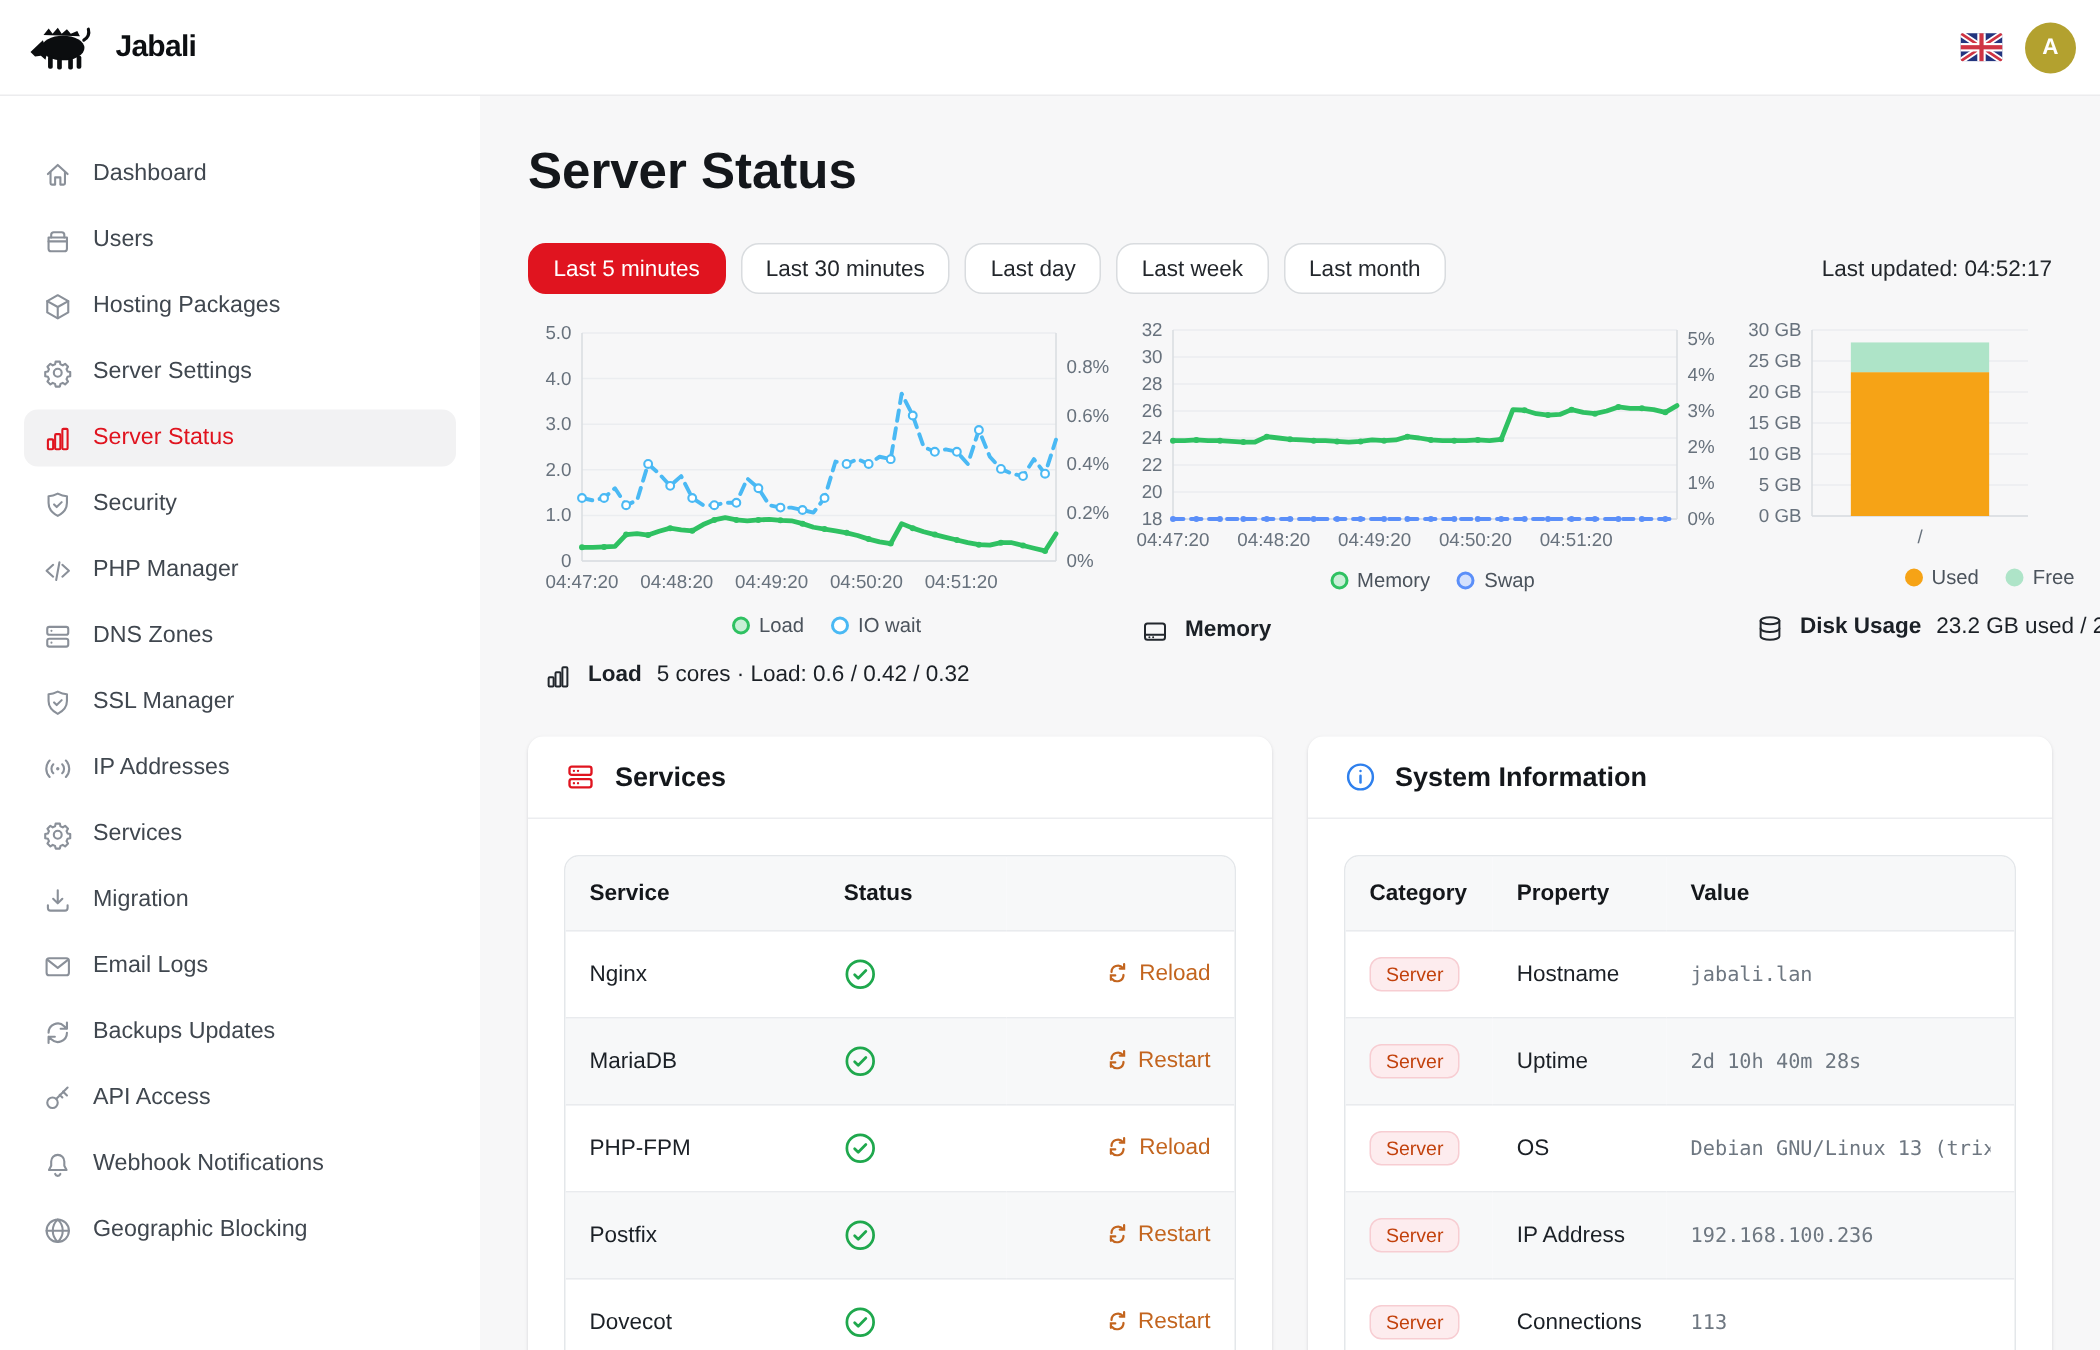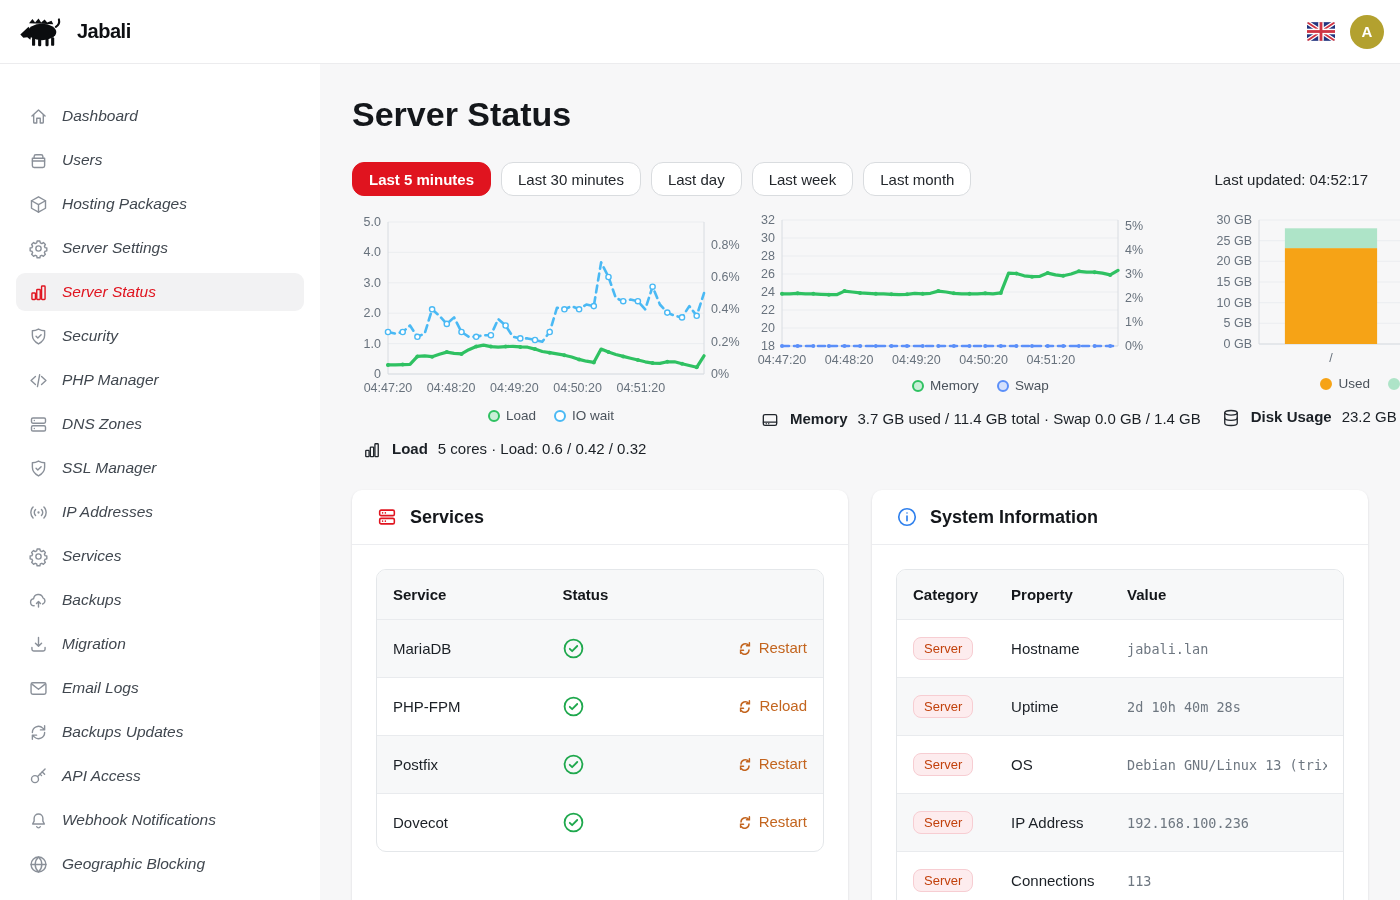--- a/index.html
+++ b/index.html
@@ -20,34 +20,34 @@
   .flag { width: 28px; height: 19px; border-radius: 2px; display: block; cursor: pointer; }
   .avatar {
     width: 34px; height: 34px; border-radius: 50%; display: flex; align-items: center;
     justify-content: center; color: #fff; font-weight: 700; font-size: 15px; cursor: pointer;
   }
   
   .shell { display: flex; height: 836px; }
   .sidebar { width: 320px; background: #fff; padding-top: 33px; flex: none; }
   .nav-item {
     display: flex; align-items: center; gap: 13px; height: 38px; margin: 0 16px 6px;
-    padding: 0 12px; border-radius: 9px; font-size: 15.5px; color: #40474f; cursor: pointer; font-style: italic;
+    padding: 0 12px; border-radius: 9px; font-size: 15.5px; color: #40474f; cursor: pointer;
   }
   .nav-item svg { width: 21px; height: 21px; color: #8a9099; flex: none; }
   .nav-item.active { background: #f2f2f3; color: #e0141f; }
   .nav-item.active svg { color: #e0141f; }
   
   .content { flex: 1; padding: 0 32px; overflow: hidden; }
   .page-title { margin: 31px 0 0; font-size: 34px; font-weight: 800; color: #14171b; }
   .filter-row { margin-top: 28px; display: flex; align-items: center; gap: 10px; }
   .filter-btn {
     height: 34px; padding: 0 16px; border-radius: 12px; border: 1px solid #d9dcdf;
     background: #fff; font-size: 15px; color: #23272c; cursor: pointer; font-family: inherit;
   }
-  .filter-btn.active { background: #e0141f; border-color: #e0141f; color: #fff; font-weight: bold; }
+  .filter-btn.active { background: #e0141f; border-color: #e0141f; color: #fff; }
   .updated { margin-left: auto; font-size: 15px; color: #23272c; }
   
   .charts-row { margin-top: 16px; display: flex; }
   .chart-col { flex: none; }
   .tick { font-size: 12.5px; fill: #68727d; font-family: inherit; }
   .grid { stroke: #ebedf0; stroke-width: 1; }
   .axis { stroke: #d8dce1; stroke-width: 1; }
   .legend { display: flex; justify-content: center; gap: 18px; margin-top: 2px;
             font-size: 13.5px; color: #4b535c; align-items: center; }
   .legend-item { display: inline-flex; align-items: center; }
@@ -190,27 +190,20 @@
           <path d="M8.6 8.6a4.8 4.8 0 0 0 0 6.8M15.4 8.6a4.8 4.8 0 0 1 0 6.8M5.8 5.8a8.8 8.8 0 0 0 0 12.4M18.2 5.8a8.8 8.8 0 0 1 0 12.4"></path>
         </svg>
     <span>IP Addresses</span>
   </div>
       <div class="nav-item">
     <svg viewBox="0 0 24 24" fill="none" stroke="currentColor" stroke-width="1.6" stroke-linecap="round" stroke-linejoin="round">
           <circle cx="12" cy="12" r="3"></circle>
           <path d="M10.4 3.5h3.2l.45 2.1 1.75.75 1.8-1.15 2.25 2.25-1.15 1.8.75 1.75 2.05.45v3.2l-2.05.45-.75 1.75 1.15 1.8-2.25 2.25-1.8-1.15-1.75.75-.45 2.05h-3.2l-.45-2.05-1.75-.75-1.8 1.15-2.25-2.25 1.15-1.8-.75-1.75-2.1-.45v-3.2l2.1-.45.75-1.75-1.15-1.8 2.25-2.25 1.8 1.15 1.75-.75z"></path>
         </svg>
     <span>Services</span>
-  </div>
-      <div class="nav-item">
-    <svg viewBox="0 0 24 24" fill="none" stroke="currentColor" stroke-width="1.6" stroke-linecap="round" stroke-linejoin="round">
-          <path d="M7 18a4 4 0 0 1-.6-7.96A5.5 5.5 0 0 1 17.1 8.9 3.8 3.8 0 0 1 16.8 16"></path>
-          <path d="M12 19.5v-6M9.7 15.5l2.3-2.3 2.3 2.3"></path>
-        </svg>
-    <span>Backups</span>
   </div>
       <div class="nav-item">
     <svg viewBox="0 0 24 24" fill="none" stroke="currentColor" stroke-width="1.6" stroke-linecap="round" stroke-linejoin="round">
           <path d="M12 4v9.5M8.5 10.5 12 14l3.5-3.5"></path>
           <path d="M4.5 15.5v2a2 2 0 0 0 2 2h11a2 2 0 0 0 2-2v-2"></path>
         </svg>
     <span>Migration</span>
   </div>
       <div class="nav-item">
     <svg viewBox="0 0 24 24" fill="none" stroke="currentColor" stroke-width="1.6" stroke-linecap="round" stroke-linejoin="round">
@@ -432,21 +425,20 @@
     <span class="legend-dot" style="border-color:#2fc162;background:#c9efd7"></span>Memory</span>
             <span class="legend-item">
     <span class="legend-dot" style="border-color:#5b8ff9;background:#d4e1fd"></span>Swap</span>
           </div><div class="stat">
   <svg viewBox="0 0 24 24" fill="none" stroke="currentColor" stroke-width="1.6" stroke-linecap="round" stroke-linejoin="round">
               <rect x="4" y="5.5" width="16" height="13" rx="2"></rect>
               <path d="M4 14.5h16"></path>
               <path d="M7.5 16.5h.01M10.5 16.5h.01"></path>
             </svg>
   <span class="stat-label">Memory</span>
-  <span class="stat-value">3.7 GB used / 11.4 GB total · Swap 0.0 GB / 1.4 GB</span>
           </div></div>
         <div class="chart-col"><svg width="204" height="158" viewBox="0 0 204 158">
             <line class="grid" x1="48" y1="132.0" x2="192" y2="132.0"></line>
             <text class="tick" x="41" y="136.0" text-anchor="end">0 GB</text>
             <line class="grid" x1="48" y1="111.3" x2="192" y2="111.3"></line>
             <text class="tick" x="41" y="115.3" text-anchor="end">5 GB</text>
             <line class="grid" x1="48" y1="90.7" x2="192" y2="90.7"></line>
             <text class="tick" x="41" y="94.7" text-anchor="end">10 GB</text>
             <line class="grid" x1="48" y1="70.0" x2="192" y2="70.0"></line>
             <text class="tick" x="41" y="74.0" text-anchor="end">15 GB</text>
@@ -496,20 +488,32 @@
                   <col style="width:34%">
                 </colgroup>
               <thead>
                   <tr id="services-head">
                     <th>Service</th>
                     <th>Status</th>
                     <th></th>
                   </tr>
                 </thead>
               <tbody id="services-body">
+                  <tr class="">
+    <td>Nginx</td>
+    <td><span class="check-badge">
+  <svg viewBox="0 0 24 24" fill="none" stroke="#1fa84d" stroke-width="1.9" stroke-linecap="round" stroke-linejoin="round">
+  <circle cx="12" cy="12" r="9.3"></circle>
+                          <path d="m8.1 12.3 2.5 2.5 5.3-5.4"></path>
+                        </svg></span></td>
+    <td class="cell-right"><span class="action-link"><svg viewBox="0 0 14 14" fill="none" stroke="currentColor" stroke-width="1.5" stroke-linecap="round">
+  <path d="M3 7a4.3 4.3 0 0 1 7.6-2.7M11 9a4.3 4.3 0 0 1-7.6 2.7"></path>
+                          <path d="M11.4 1.8v2.9H8.5M2.6 12.2V9.3h2.9"></path>
+                        </svg>Reload</span></td>
+  </tr>
                   <tr class="stripe">
     <td>MariaDB</td>
     <td><span class="check-badge">
   <svg viewBox="0 0 24 24" fill="none" stroke="#1fa84d" stroke-width="1.9" stroke-linecap="round" stroke-linejoin="round">
   <circle cx="12" cy="12" r="9.3"></circle>
                           <path d="m8.1 12.3 2.5 2.5 5.3-5.4"></path>
                         </svg></span></td>
     <td class="cell-right"><span class="action-link"><svg viewBox="0 0 14 14" fill="none" stroke="currentColor" stroke-width="1.5" stroke-linecap="round">
   <path d="M3 7a4.3 4.3 0 0 1 7.6-2.7M11 9a4.3 4.3 0 0 1-7.6 2.7"></path>
                           <path d="M11.4 1.8v2.9H8.5M2.6 12.2V9.3h2.9"></path>

